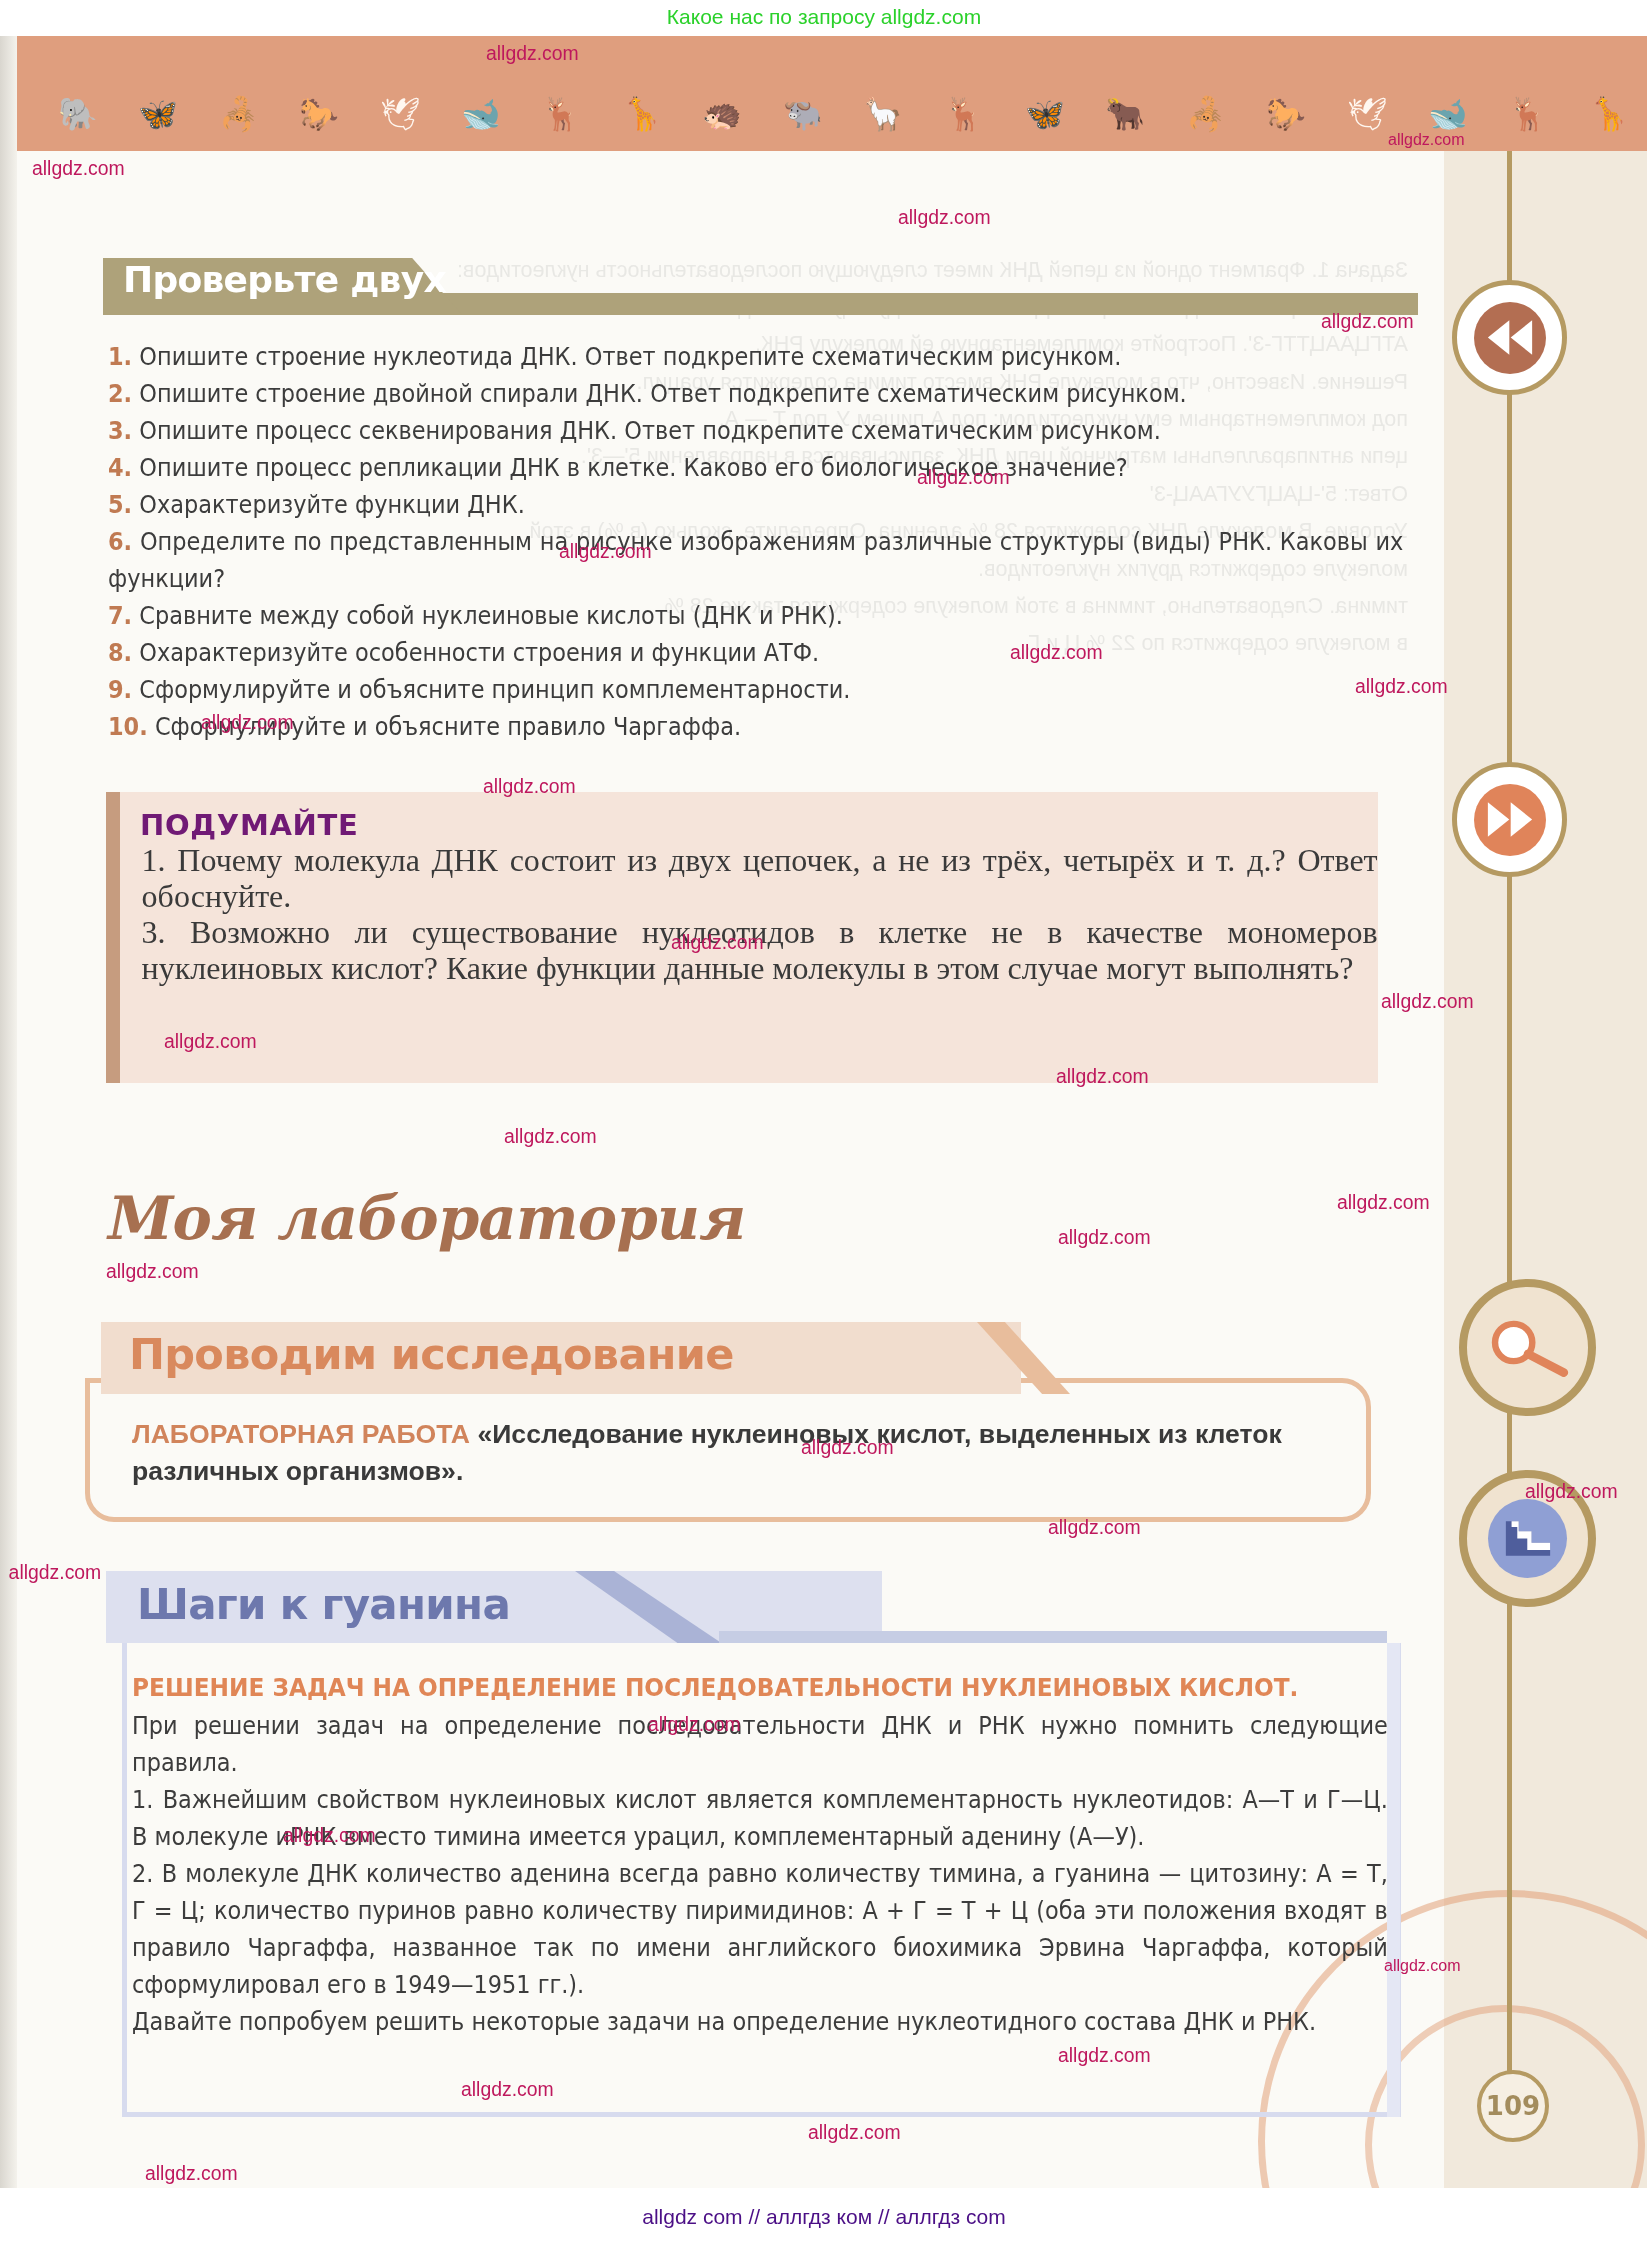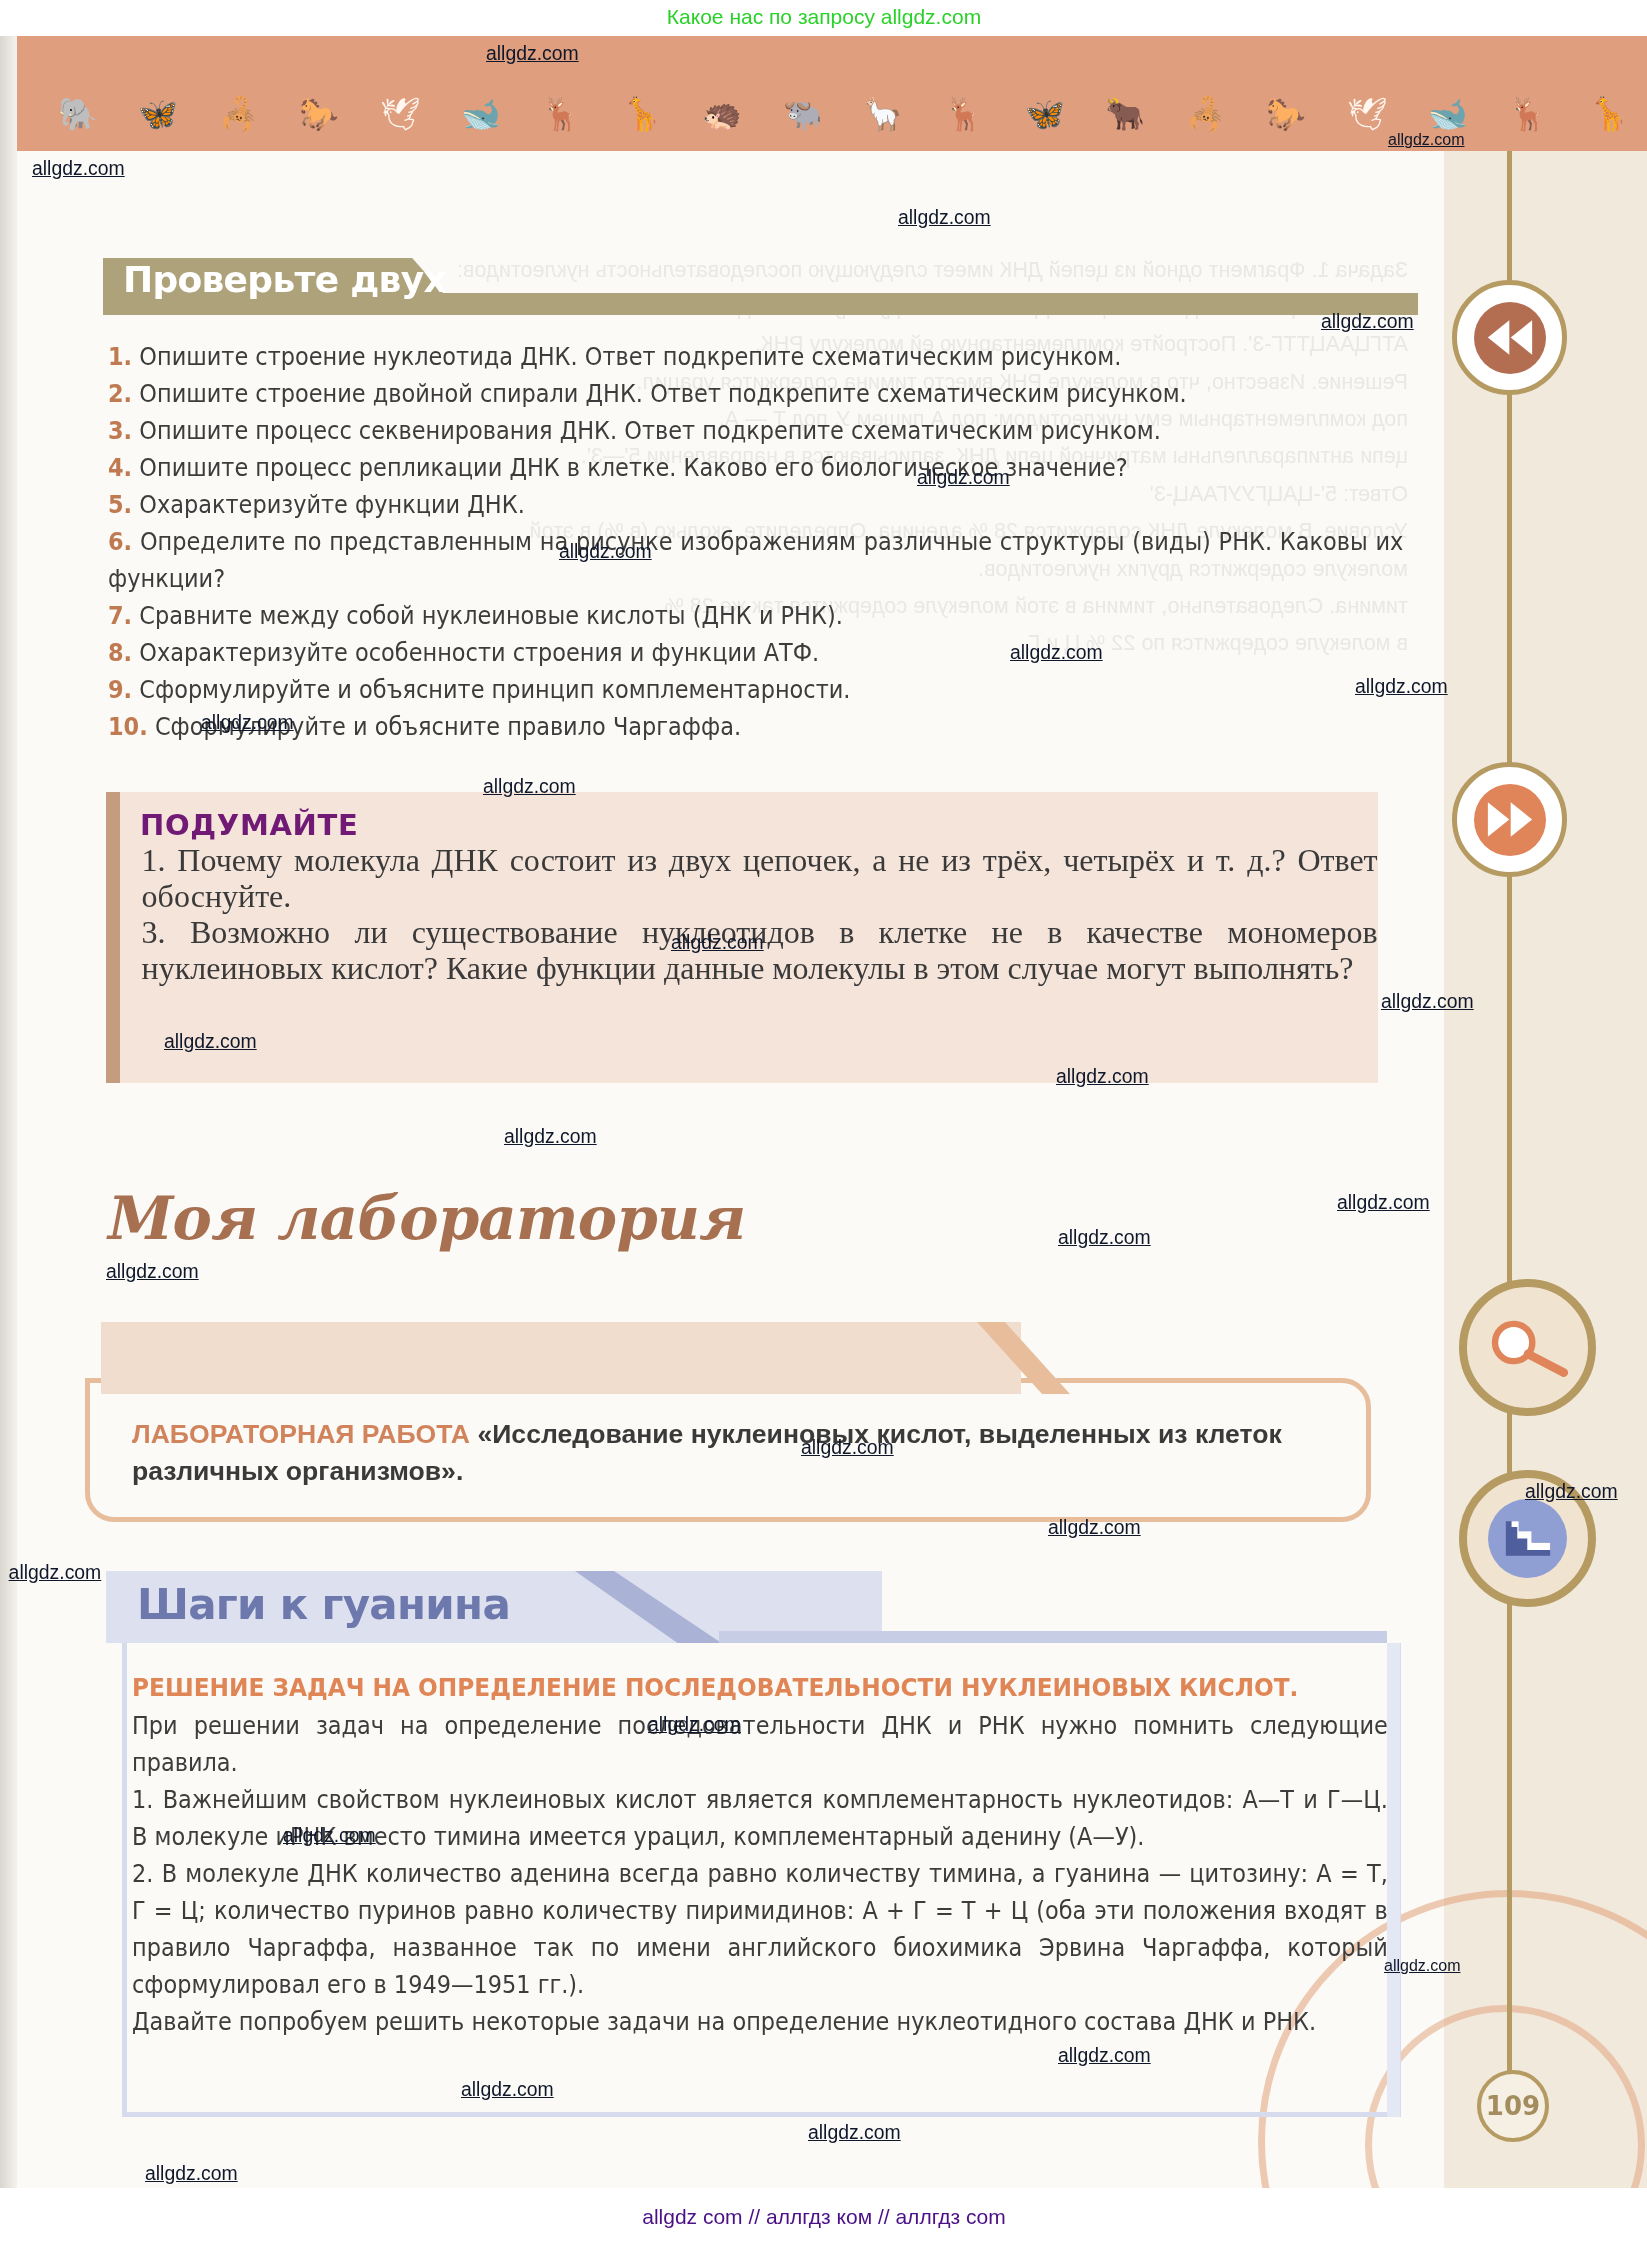--- a/index.html
+++ b/index.html
@@ -179,23 +179,22 @@
     text-align: justify; transform: scaleX(0.92); transform-origin: left top;
   }
   .steps-text p { margin: 0; }
 
   .bottom-promo {
     position: absolute; left: 0; top: 2188px; width: 1648px; height: 62px;
     text-align: center; line-height: 57px; font-size: 21px;
     color: #4b0f86; font-family: "Liberation Sans", sans-serif; background: #ffffff;
   }
   .wm {
-    position: absolute; font-family: "Liberation Sans", sans-serif; font-size: 19.4px; color: #0f172a;
+    position: absolute; font-family: "Liberation Sans", sans-serif; font-size: 19.4px; color: #be185d;
     white-space: nowrap;
-    text-decoration: underline;
   }
   .wm.small { font-size: 16px; }
 </style>
 </head>
 <body>
 
 <div class="top-promo">Какое нас по запросу allgdz.com</div>
 
 <div class="page">
   <div class="left-edge"></div>
@@ -304,20 +303,21 @@
     <div class="think-list">
       <p>1. Почему молекула ДНК состоит из двух цепочек, а не из трёх, четырёх и т. д.? Ответ обоснуйте.</p>
       <p>3. Возможно ли существование нуклеотидов в клетке не в качестве мономеров нуклеиновых кислот? Какие функции данные молекулы в этом случае могут выполнять?</p>
     </div>
   </div>
 
   <div class="lab-title">Моя лаборатория</div>
   <div class="lab-box"></div>
   <div class="lab-header-band"></div>
   <div class="lab-header-slant"></div>
+  <div class="lab-header-title">Проводим исследование</div>
   <div class="lab-text">
     <span class="lab-label">ЛАБОРАТОРНАЯ РАБОТА</span>
     <span>«Исследование нуклеиновых кислот, выделенных из клеток различных организмов».</span>
   </div>
 
   <div class="steps-band"></div>
   <div class="steps-slant"></div>
   <div class="steps-rule"></div>
   <div class="steps-title">Шаги к гуанина</div>
   <div class="steps-box"></div>

